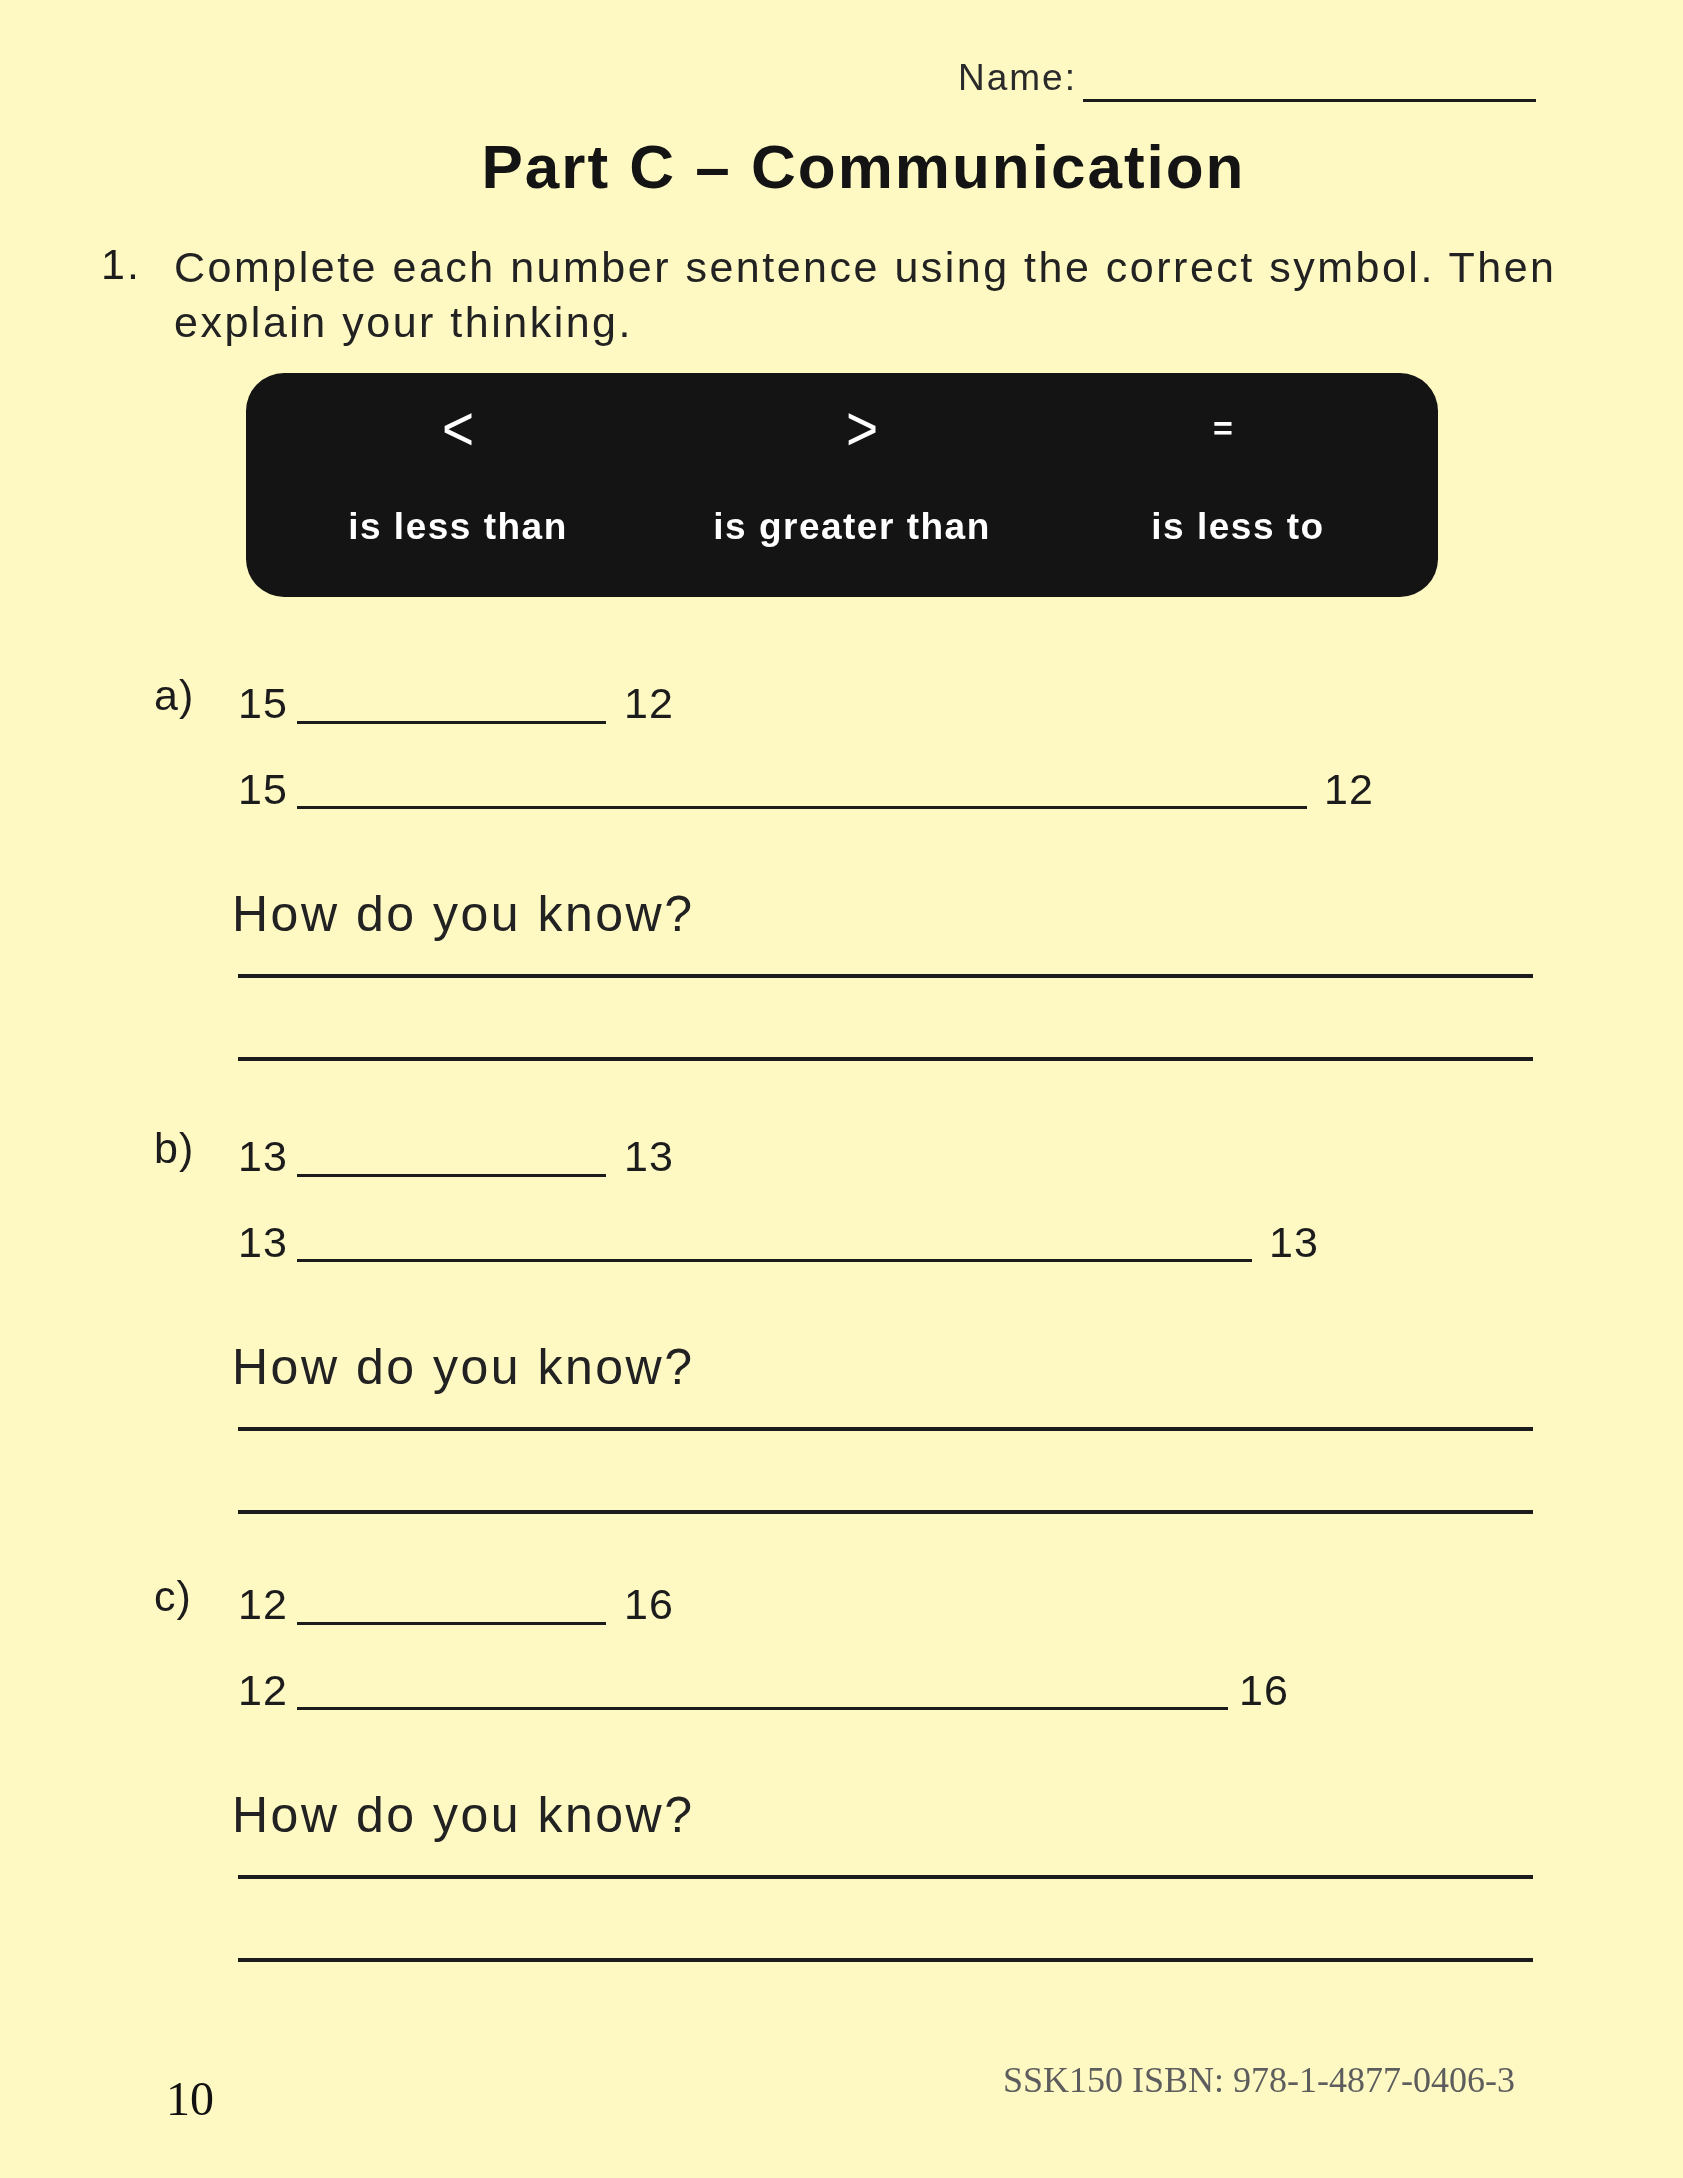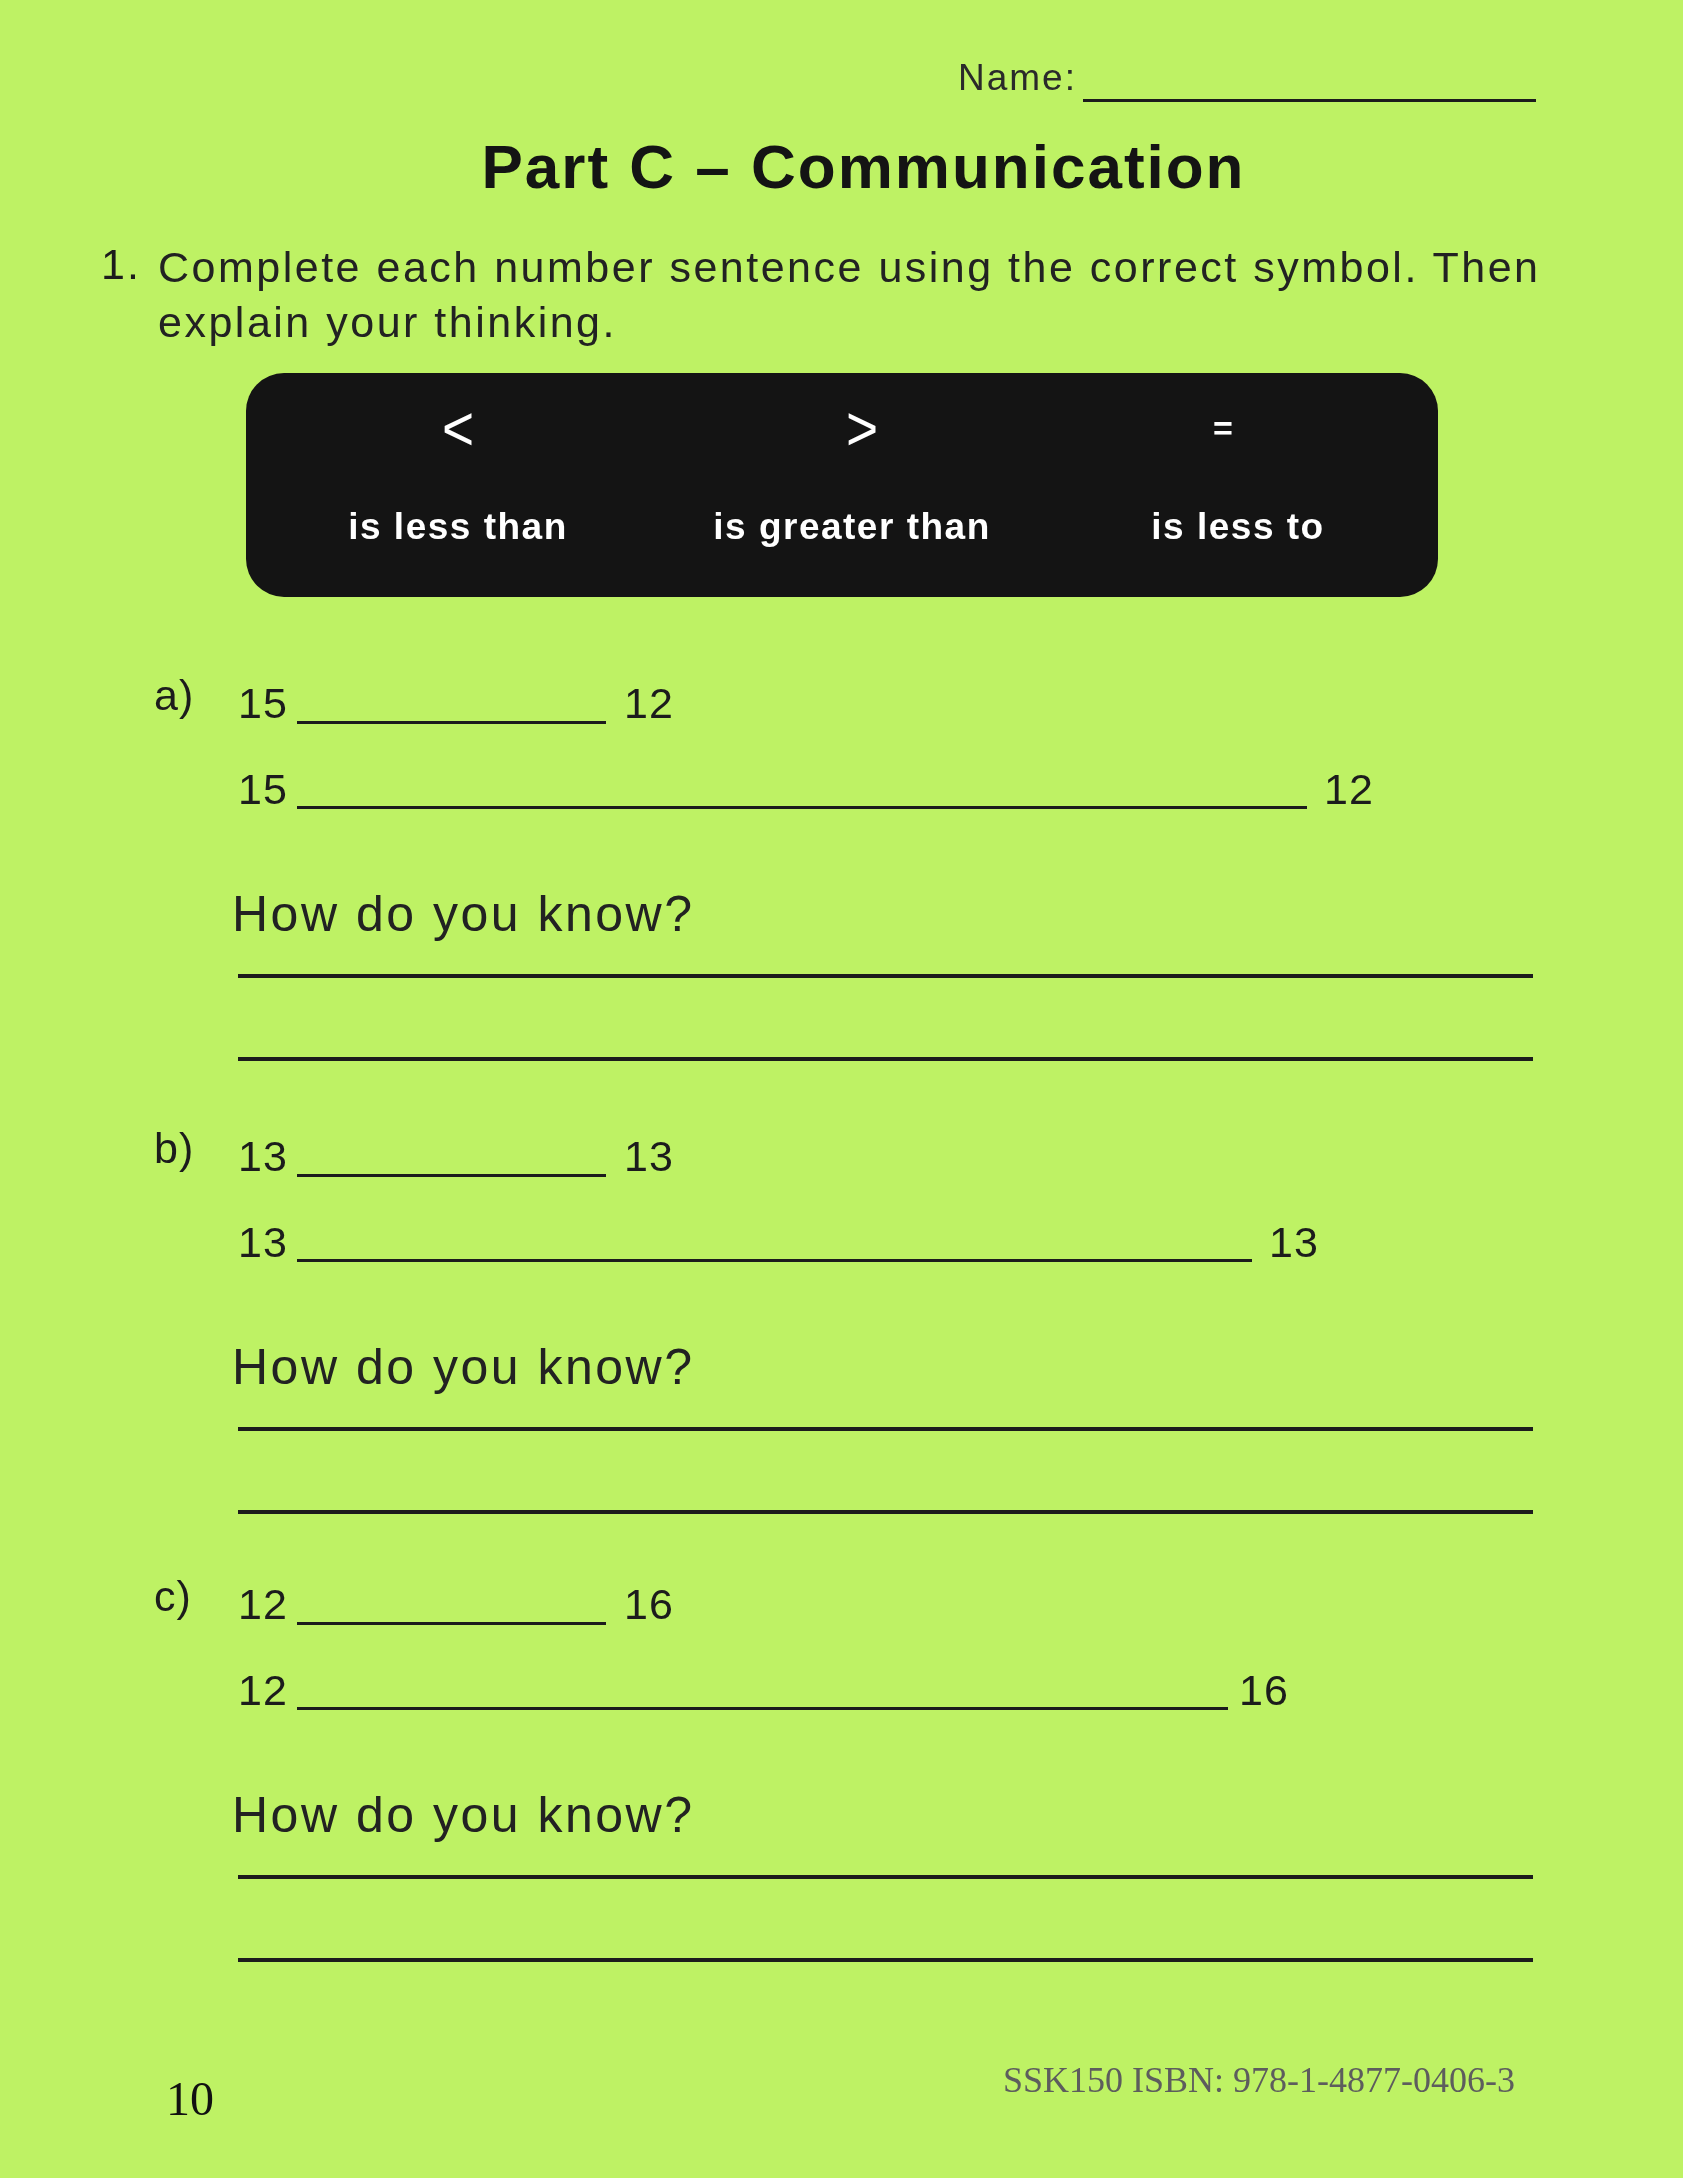--- a/index.html
+++ b/index.html
@@ -1,36 +1,36 @@
 <!DOCTYPE html>
 <html><head>
 <meta charset="utf-8">
 <style>
   html,body{margin:0;padding:0;background:#ffffff;}
   .page{
     position:relative;
     width:1683px;
     height:2178px;
-    background:#bef264;
+    background:#fef9c3;
     font-family:"Liberation Sans", sans-serif;
     color:#1c1c1c;
     overflow:hidden;
   }
   .abs{position:absolute;}
 
   
   .name-label{left:958px;top:57px;font-size:37px;letter-spacing:2px;color:#2a2a2a;}
   .name-line{left:1083px;top:59px;width:453px;height:40px;border-bottom:3px solid #1c1c1c;}
 
   
   .title{left:0;top:131px;width:1655px;text-align:center;font-size:62px;font-weight:bold;letter-spacing:2px;color:#141414;padding-left:36px;}
 
   
   .q-num{left:101px;top:240px;font-size:43px;letter-spacing:2px;}
-  .instr{left:158px;top:240px;width:1406px;font-size:43px;letter-spacing:2.5px;line-height:1.28;color:#222222;}
+  .instr{left:174px;top:240px;width:1406px;font-size:43px;letter-spacing:2.5px;line-height:1.28;color:#222222;}
 
   
   .key-box{
     left:246px;top:373px;width:1192px;height:224px;
     background:#141414;border-radius:38px;
   }
   .key-sym{position:absolute;top:18px;color:#ffffff;font-size:55px;font-weight:400;transform:translateX(-50%) scaleY(1.15);transform-origin:top center;}
   .key-sym.eq{font-size:34px;font-weight:bold;top:36px;transform:translateX(-50%);}
   .key-label{position:absolute;top:133px;color:#ffffff;font-size:37px;font-weight:bold;letter-spacing:1.5px;transform:translateX(-50%);white-space:nowrap;text-align:right;}
 

